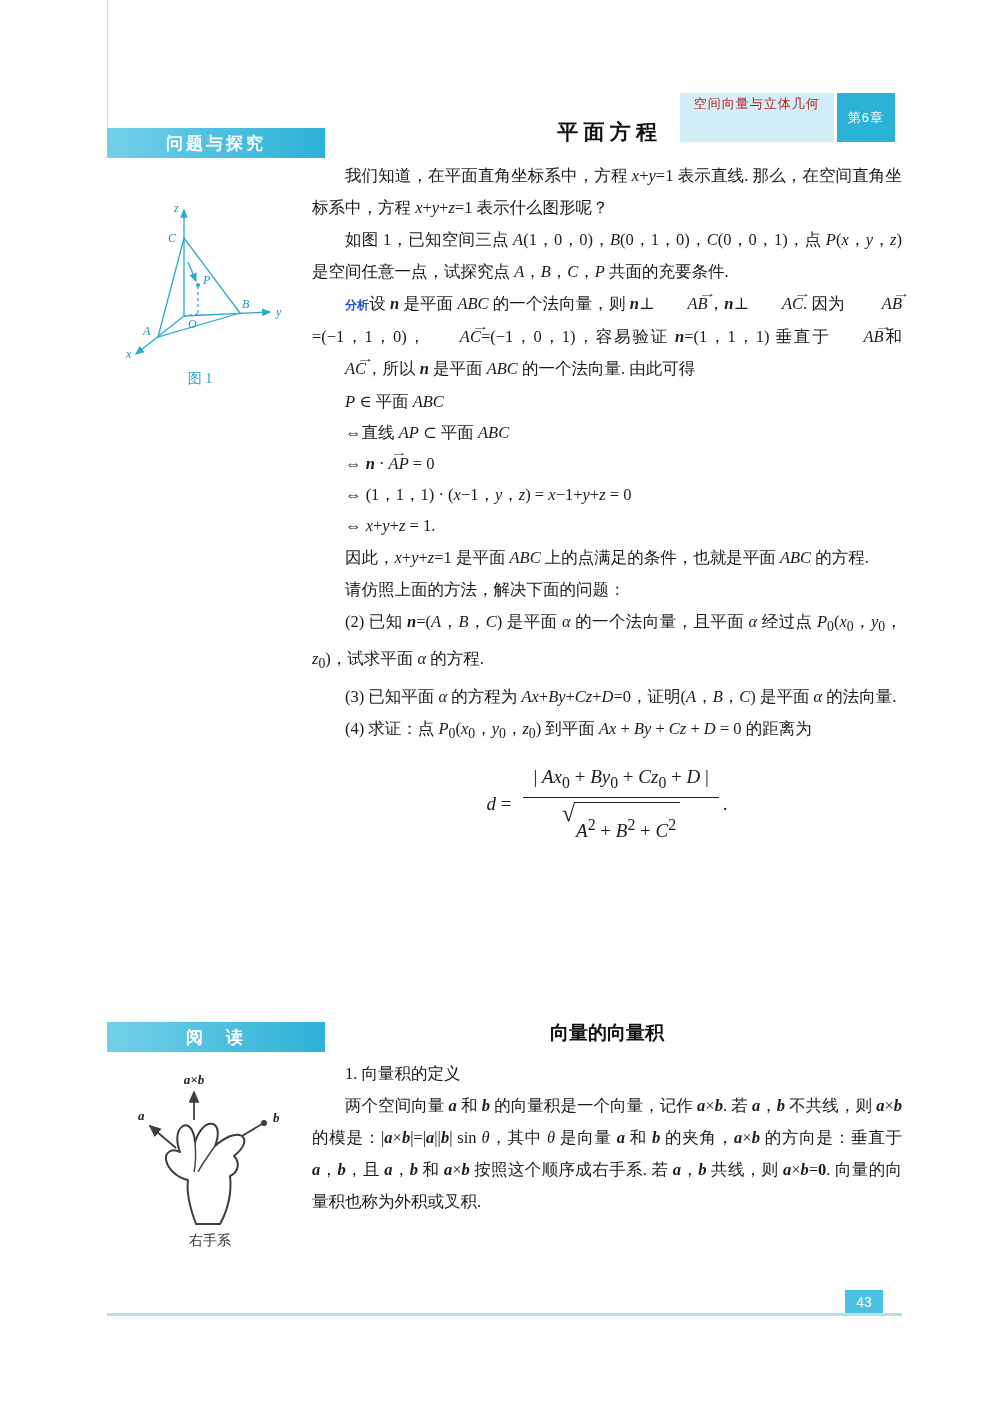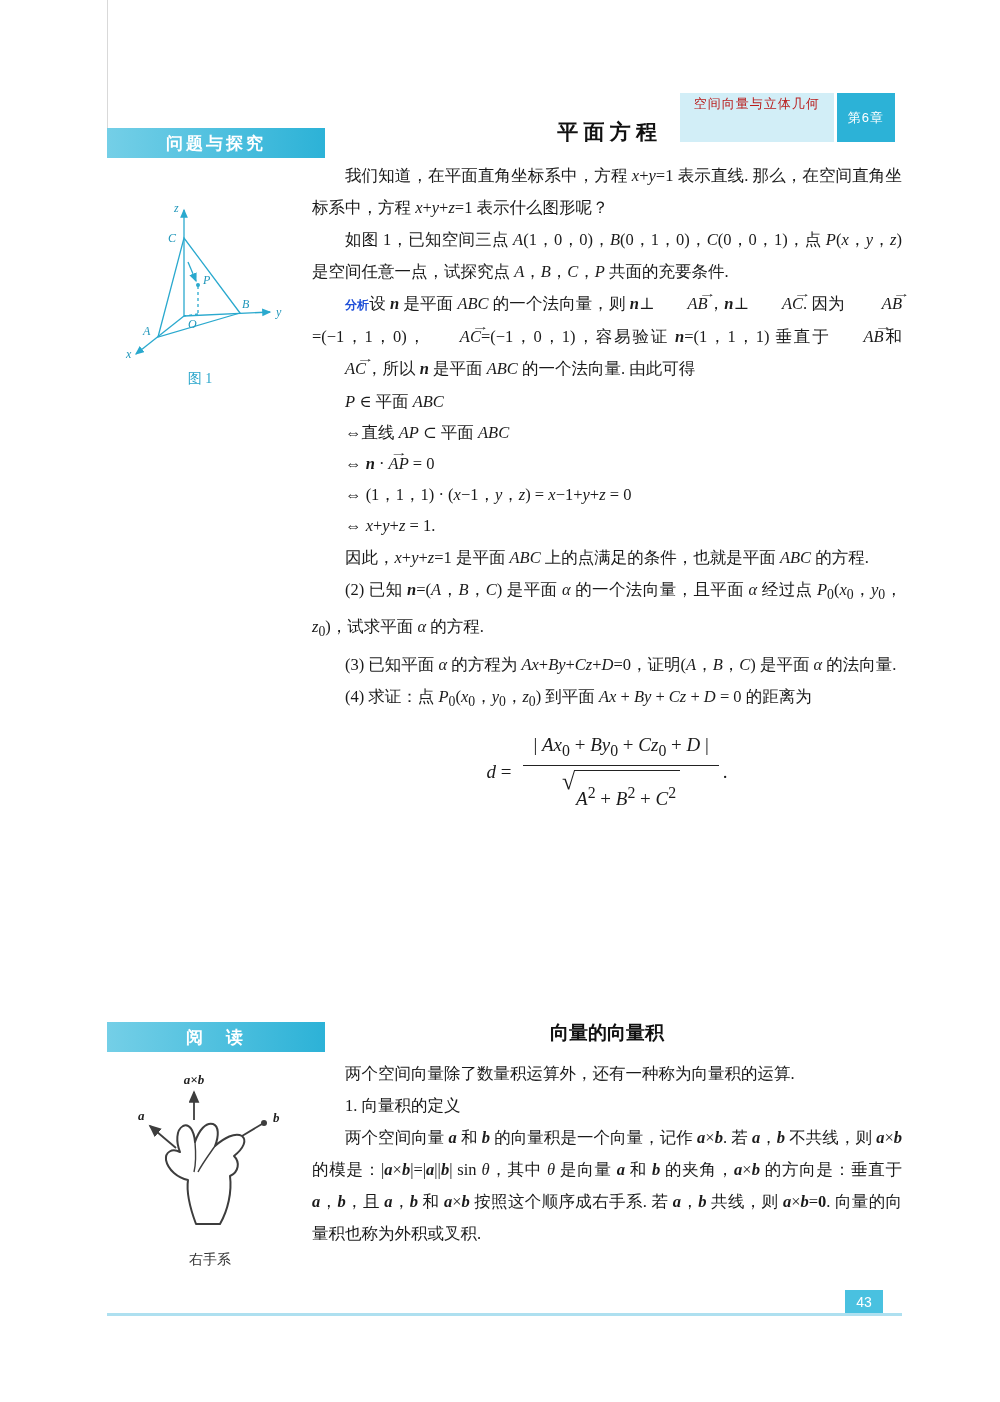--- a/index.html
+++ b/index.html
@@ -23,21 +23,21 @@
     font-size:17px;display:flex;align-items:center;justify-content:center;letter-spacing:3px;}
   #banner1{top:128px;}
   #banner2{top:1022px;}
   .margin-rule{position:absolute;left:107px;top:0;width:1px;height:128px;background:#d9d9d9;}
 
   
   .fig1-wrap{position:absolute;left:110px;top:196px;width:180px;}
   .fig2-wrap{position:absolute;left:132px;top:1068px;width:156px;}
   .fig-caption{text-align:center;font-size:14px;margin-top:4px;}
   #fig1-cap{color:#2aa6cb;}
-  #fig2-cap{color:#333;font-family:"Liberation Sans","DejaVu Sans",sans-serif;margin-top:19px;}
+  #fig2-cap{color:#333;font-family:"Liberation Sans","DejaVu Sans",sans-serif;margin-top:0;}
   .fig-label{font-style:italic;font-size:12px;fill:#1f96ba;font-family:"Liberation Serif",serif;}
   .fig2-label{font-style:italic;font-weight:bold;font-size:13px;fill:#222;font-family:"Liberation Serif",serif;}
 
   
   .main{position:absolute;left:312px;width:590px;}
   #main1{top:118px;}
   #main2{top:1020px;}
   .sec-title{font-family:Liberation Serif, serif;font-weight:bold;
     font-size:21px;text-align:center;margin:0 0 14px 0;color:#111;}
   #main2 .sec-title{font-size:19px;margin-bottom:12px;}
@@ -138,39 +138,39 @@
     <p class="body">如图 1，已知空间三点 <i>A</i>(1，0，0)，<i>B</i>(0，1，0)，<i>C</i>(0，0，1)，点 <i>P</i>(<i>x</i>，<i>y</i>，<i>z</i>) 是空间任意一点，试探究点 <i>A</i>，<i>B</i>，<i>C</i>，<i>P</i> 共面的充要条件.</p>
     <p class="body"><span class="analysis-label">分析</span><span>设 <b><i>n</i></b> 是平面 <i>ABC</i> 的一个法向量，则 <b><i>n</i></b>⊥<span class="vec">AB</span>，<b><i>n</i></b>⊥<span class="vec">AC</span>. 因为 <span class="vec">AB</span>=(−1，1，0)，<span class="vec">AC</span>=(−1，0，1)，容易验证 <b><i>n</i></b>=(1，1，1) 垂直于<span class="vec">AB</span>和<span class="vec">AC</span>，所以 <b><i>n</i></b> 是平面 <i>ABC</i> 的一个法向量. 由此可得</span></p>
     <div class="steps">
       <div><i>P</i> ∈ 平面 <i>ABC</i></div>
       <div>⇔直线 <i>AP</i> ⊂ 平面 <i>ABC</i></div>
       <div>⇔ <b><i>n</i></b> · <span class="vec">AP</span> = 0</div>
       <div>⇔ (1，1，1) · (<i>x</i>−1，<i>y</i>，<i>z</i>) = <i>x</i>−1+<i>y</i>+<i>z</i> = 0</div>
       <div>⇔ <i>x</i>+<i>y</i>+<i>z</i> = 1.</div>
     </div>
     <p class="body">因此，<i>x</i>+<i>y</i>+<i>z</i>=1 是平面 <i>ABC</i> 上的点满足的条件，也就是平面 <i>ABC</i> 的方程.</p>
+    <p class="body">请仿照上面的方法，解决下面的问题：</p>
     <p class="body">(2) 已知 <b><i>n</i></b>=(<i>A</i>，<i>B</i>，<i>C</i>) 是平面 <i>α</i> 的一个法向量，且平面 <i>α</i> 经过点 <i>P</i><sub>0</sub>(<i>x</i><sub>0</sub>，<i>y</i><sub>0</sub>，<i>z</i><sub>0</sub>)，试求平面 <i>α</i> 的方程.</p>
     <p class="body">(3) 已知平面 <i>α</i> 的方程为 <i>Ax</i>+<i>By</i>+<i>Cz</i>+<i>D</i>=0，证明(<i>A</i>，<i>B</i>，<i>C</i>) 是平面 <i>α</i> 的法向量.</p>
     <p class="body">(4) 求证：点 <i>P</i><sub>0</sub>(<i>x</i><sub>0</sub>，<i>y</i><sub>0</sub>，<i>z</i><sub>0</sub>) 到平面 <i>Ax</i> + <i>By</i> + <i>Cz</i> + <i>D</i> = 0 的距离为</p>
     <div class="formula">
       <span class="f-lhs"><i>d</i> =</span>
       <span class="frac">
         <span class="num">| <i>Ax</i><sub>0</sub> + <i>By</i><sub>0</sub> + <i>Cz</i><sub>0</sub> + <i>D</i> |</span>
         <span class="den">
             <span class="sqrt">√</span>
             <span class="radicand"><i>A</i><sup>2</sup> + <i>B</i><sup>2</sup> + <i>C</i><sup>2</sup></span>
           </span>
       </span>
       <span>.</span>
     </div>
   </div>
 
   <div class="main" id="main2">
     <h1 class="sec-title">向量的向量积</h1>
-    <p class="body">两个空间向量除了数量积运算外，还有一种称为向量积的运算.</p>
     <p class="body">1. 向量积的定义</p>
     <p class="body">两个空间向量 <b><i>a</i></b> 和 <b><i>b</i></b> 的向量积是一个向量，记作 <b><i>a</i></b>×<b><i>b</i></b>. 若 <b><i>a</i></b>，<b><i>b</i></b> 不共线，则 <b><i>a</i></b>×<b><i>b</i></b> 的模是：|<b><i>a</i></b>×<b><i>b</i></b>|=|<b><i>a</i></b>||<b><i>b</i></b>| sin <i>θ</i>，其中 <i>θ</i> 是向量 <b><i>a</i></b> 和 <b><i>b</i></b> 的夹角，<b><i>a</i></b>×<b><i>b</i></b> 的方向是：垂直于 <b><i>a</i></b>，<b><i>b</i></b>，且 <b><i>a</i></b>，<b><i>b</i></b> 和 <b><i>a</i></b>×<b><i>b</i></b> 按照这个顺序成右手系. 若 <b><i>a</i></b>，<b><i>b</i></b> 共线，则 <b><i>a</i></b>×<b><i>b</i></b>=<b>0</b>. 向量的向量积也称为外积或叉积.</p>
   </div>
 
   <div class="page-badge">43</div>
   <div class="bottom-rule"></div>
 
 </div>
 
 </body></html>

